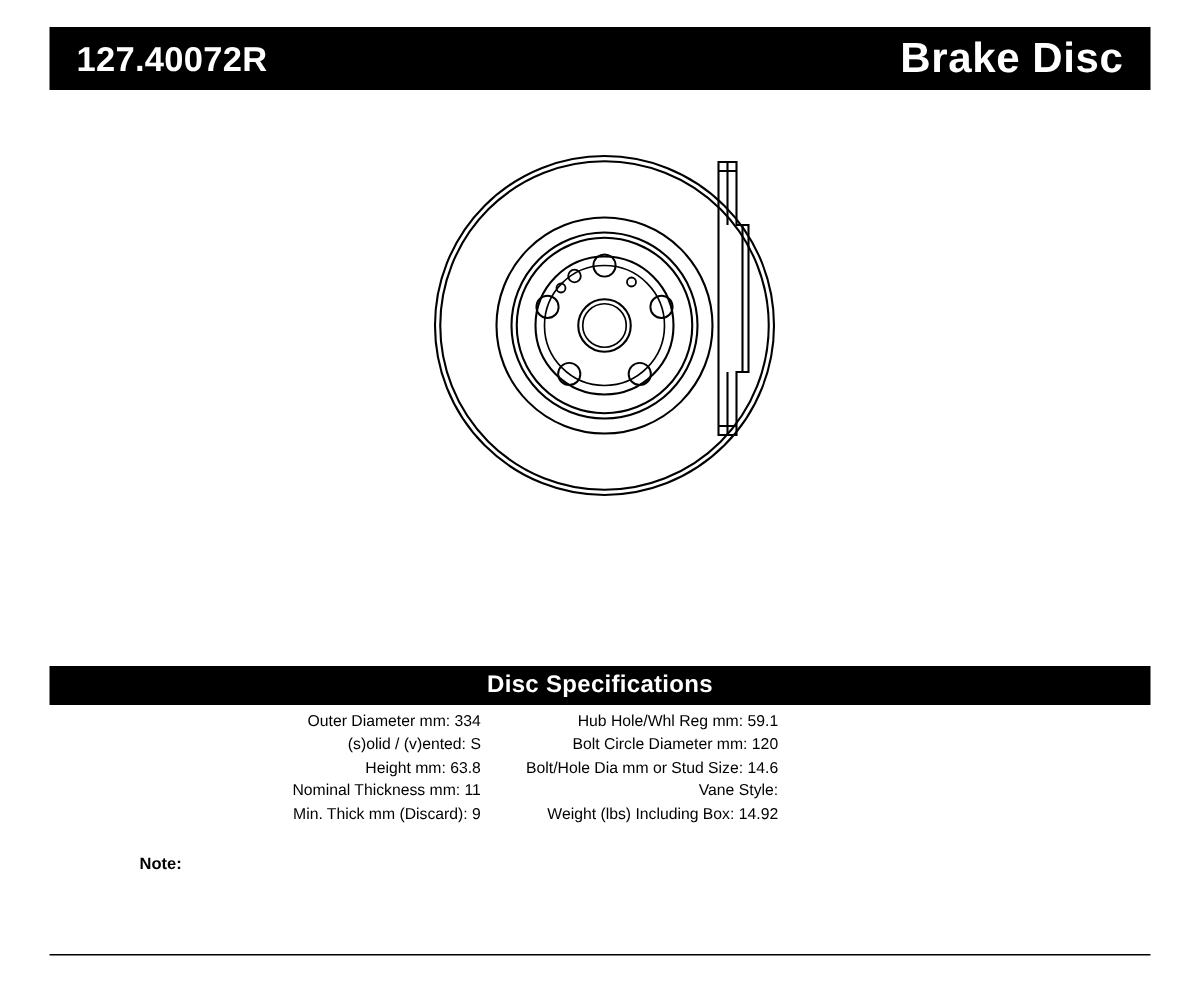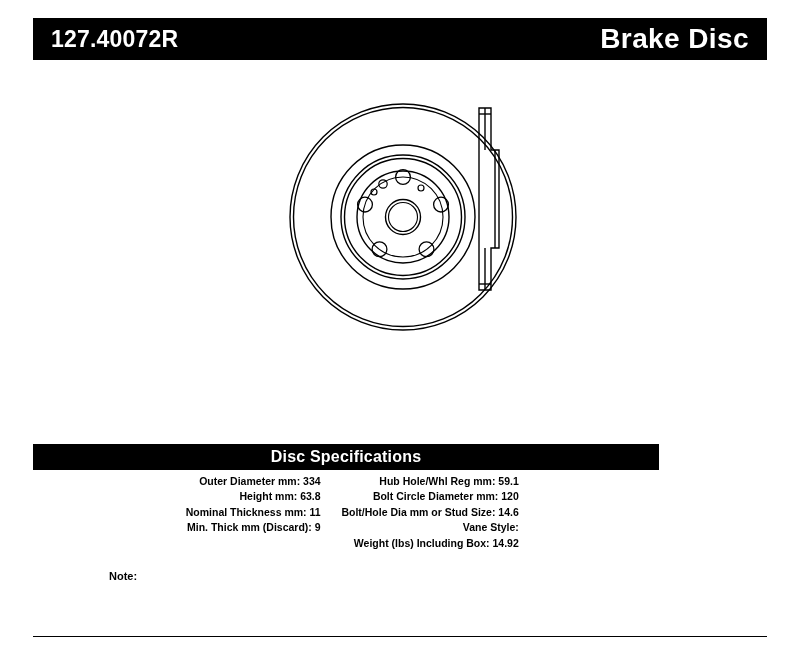--- a/index.html
+++ b/index.html
@@ -63,42 +63,42 @@
     position: absolute;
     left: 432px;
     top: 34px;
   }
 
   
   .spec-title-bar {
     position: absolute;
     left: 33px;
     top: 444px;
-    width: 626px;
+    width: 734px;
     height: 26px;
     background: #000000;
     color: #ffffff;
     font-size: 16px;
     font-weight: bold;
     text-align: center;
     line-height: 26px;
     letter-spacing: 0.2px;
   }
 
   .spec-columns {
     position: absolute;
     left: 33px;
     top: 474px;
     width: 734px;
     display: flex;
     align-items: flex-start;
   }
   .spec-col {
     font-size: 10.5px;
-    font-weight: bold;
+    font-weight: normal;
     line-height: 15.4px;
   }
   .spec-col-left {
     width: 40%;
     text-align: right;
     padding-right: 6px;
     box-sizing: border-box;
   }
   .spec-col-mid {
     width: 27%;
@@ -118,21 +118,21 @@
   .note-row {
     position: absolute;
     left: 33px;
     top: 570px;
     width: 734px;
     font-size: 11px;
     font-weight: bold;
   }
   .note-label {
     position: absolute;
-    left: 76px;
+    left: 60px;
     top: 0;
   }
 
   .bottom-rule {
     position: absolute;
     left: 33px;
     top: 636px;
     width: 734px;
     height: 1px;
     background: #000000;
@@ -196,20 +196,21 @@
       <line x1="14" y1="180" x2="26" y2="180"></line>
     </g>
   </svg>
 </div>
 
 <div class="spec-title-bar">Disc Specifications</div>
 
 <div class="spec-columns">
   <div class="spec-col spec-col-left">
     <div class="spec-line">Outer Diameter mm: 334</div>
+    <div class="spec-line">(s)olid / (v)ented: S</div>
     <div class="spec-line">Height mm: 63.8</div>
     <div class="spec-line">Nominal Thickness mm: 11</div>
     <div class="spec-line">Min. Thick mm (Discard): 9</div>
   </div>
 
   <div class="spec-col spec-col-mid">
     <div class="spec-line">Hub Hole/Whl Reg mm: 59.1</div>
     <div class="spec-line">Bolt Circle Diameter mm: 120</div>
     <div class="spec-line">Bolt/Hole Dia mm or Stud Size: 14.6</div>
     <div class="spec-line">Vane Style:</div>

